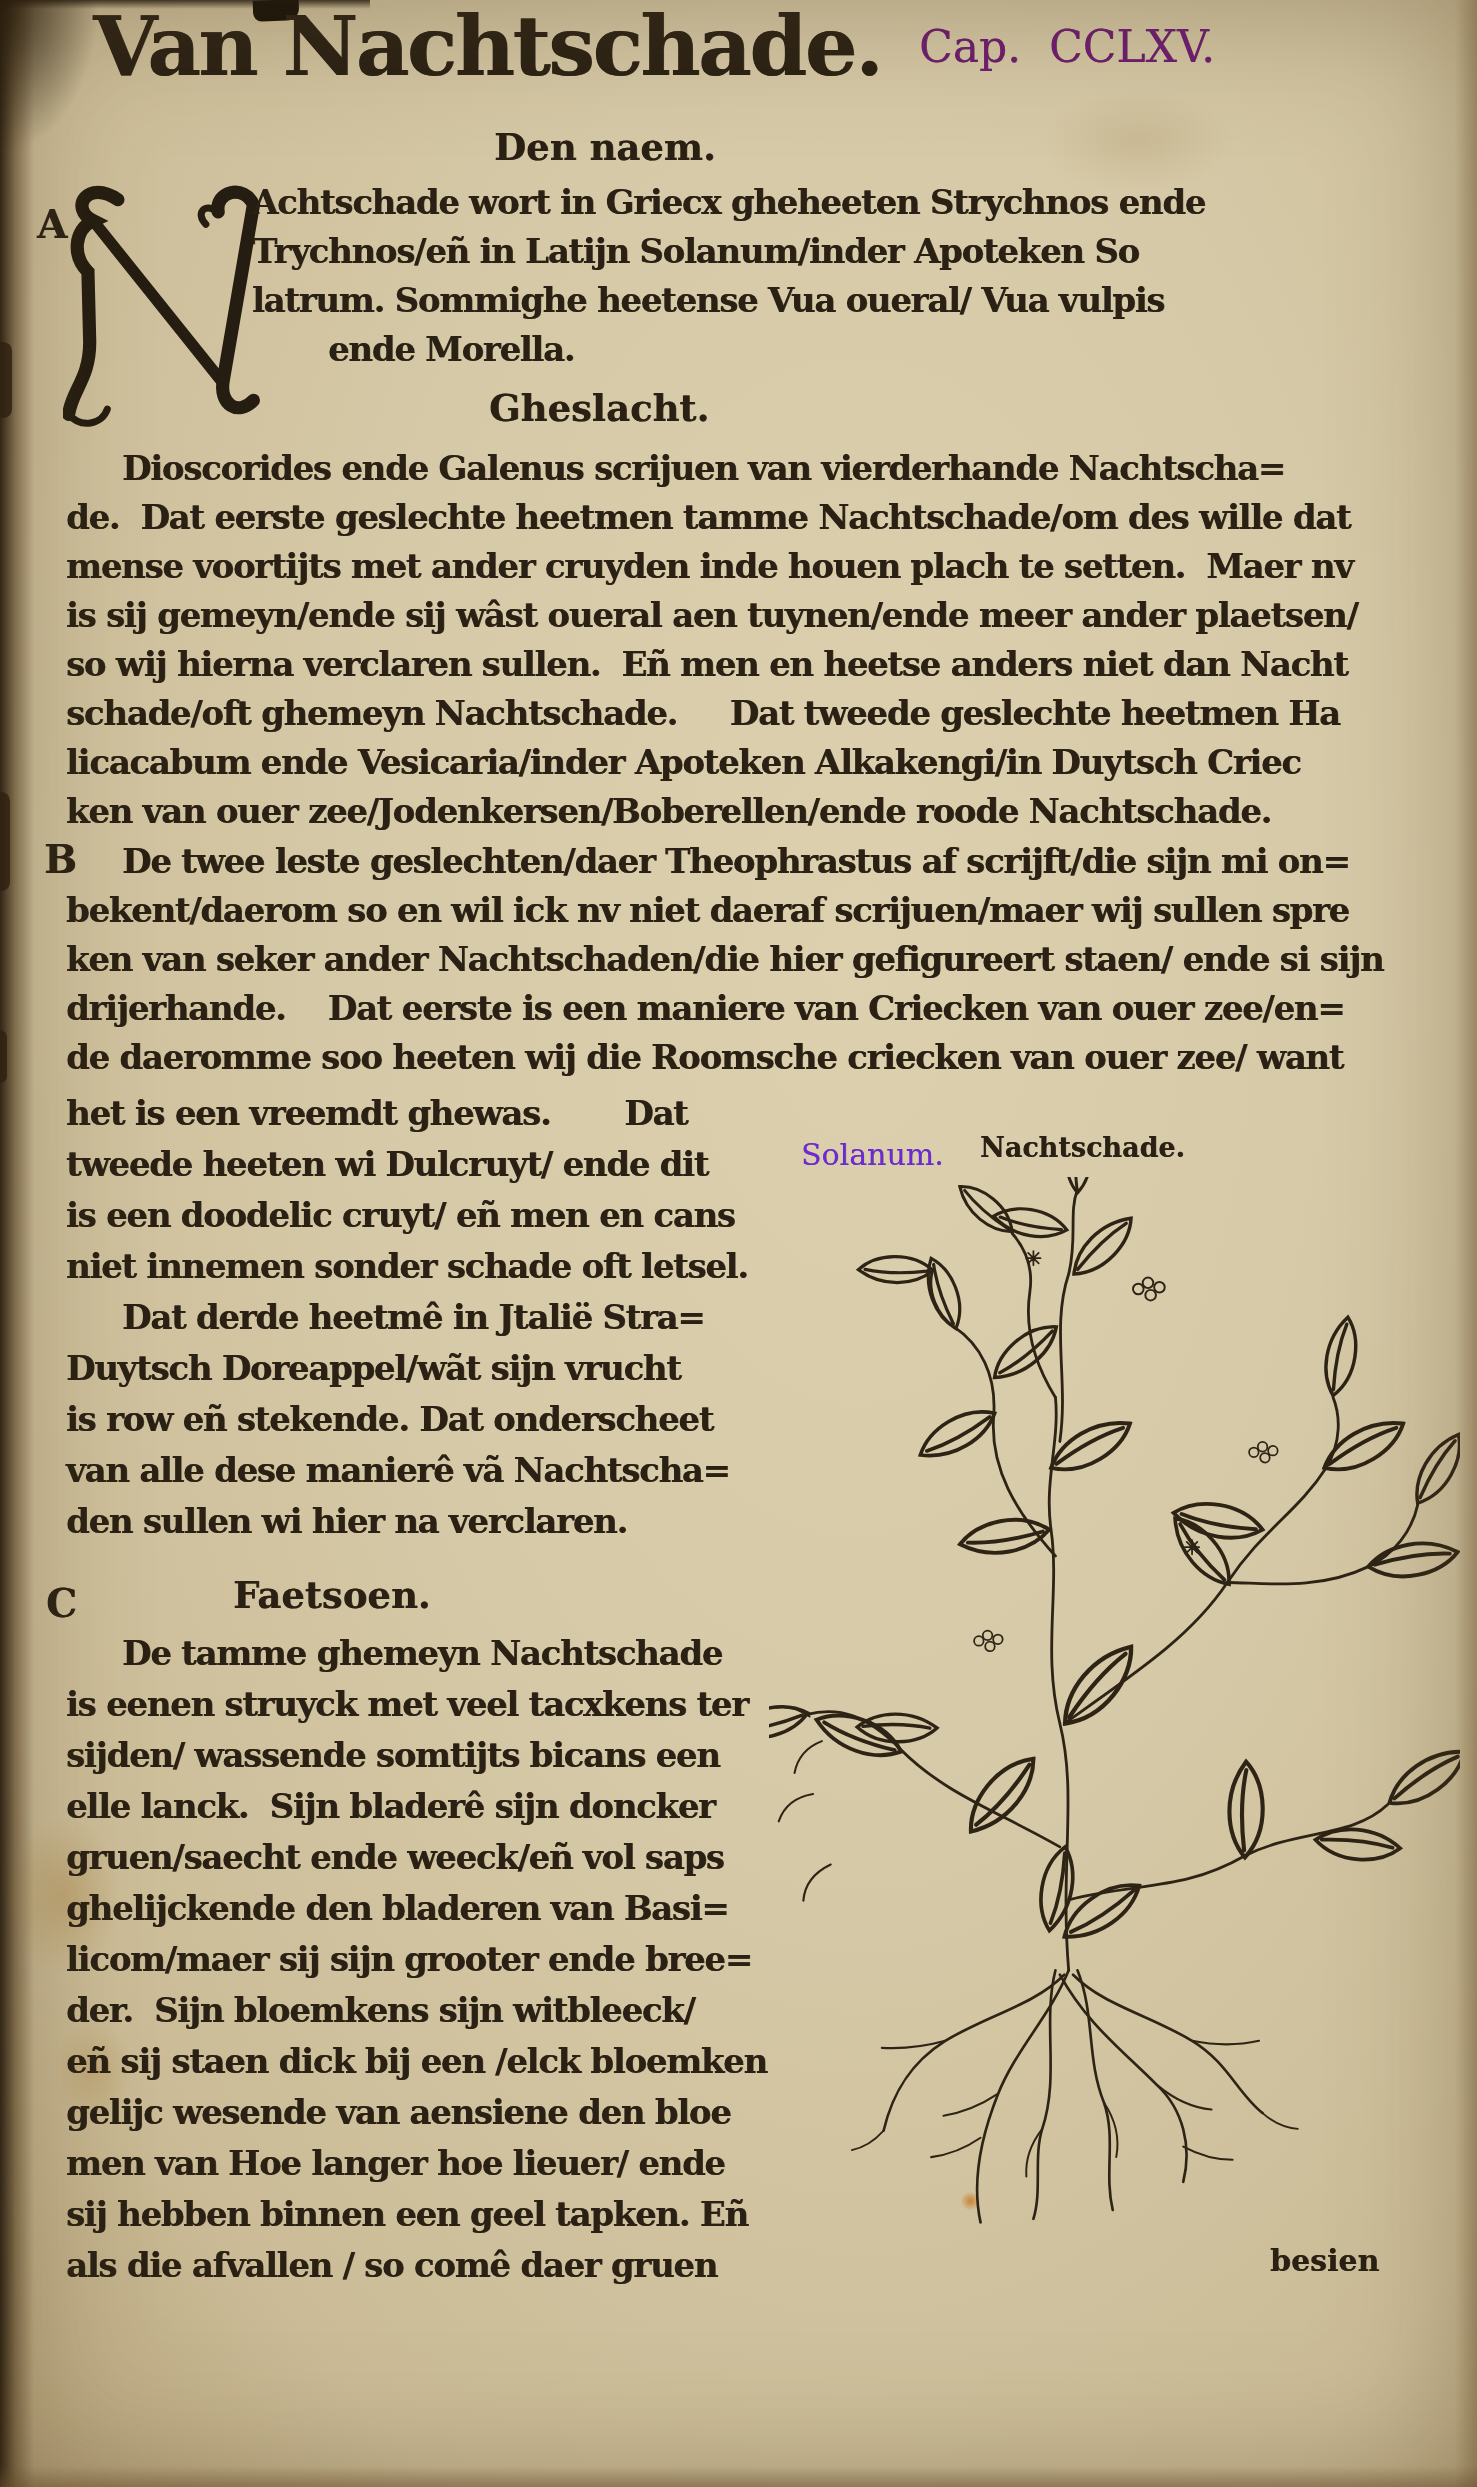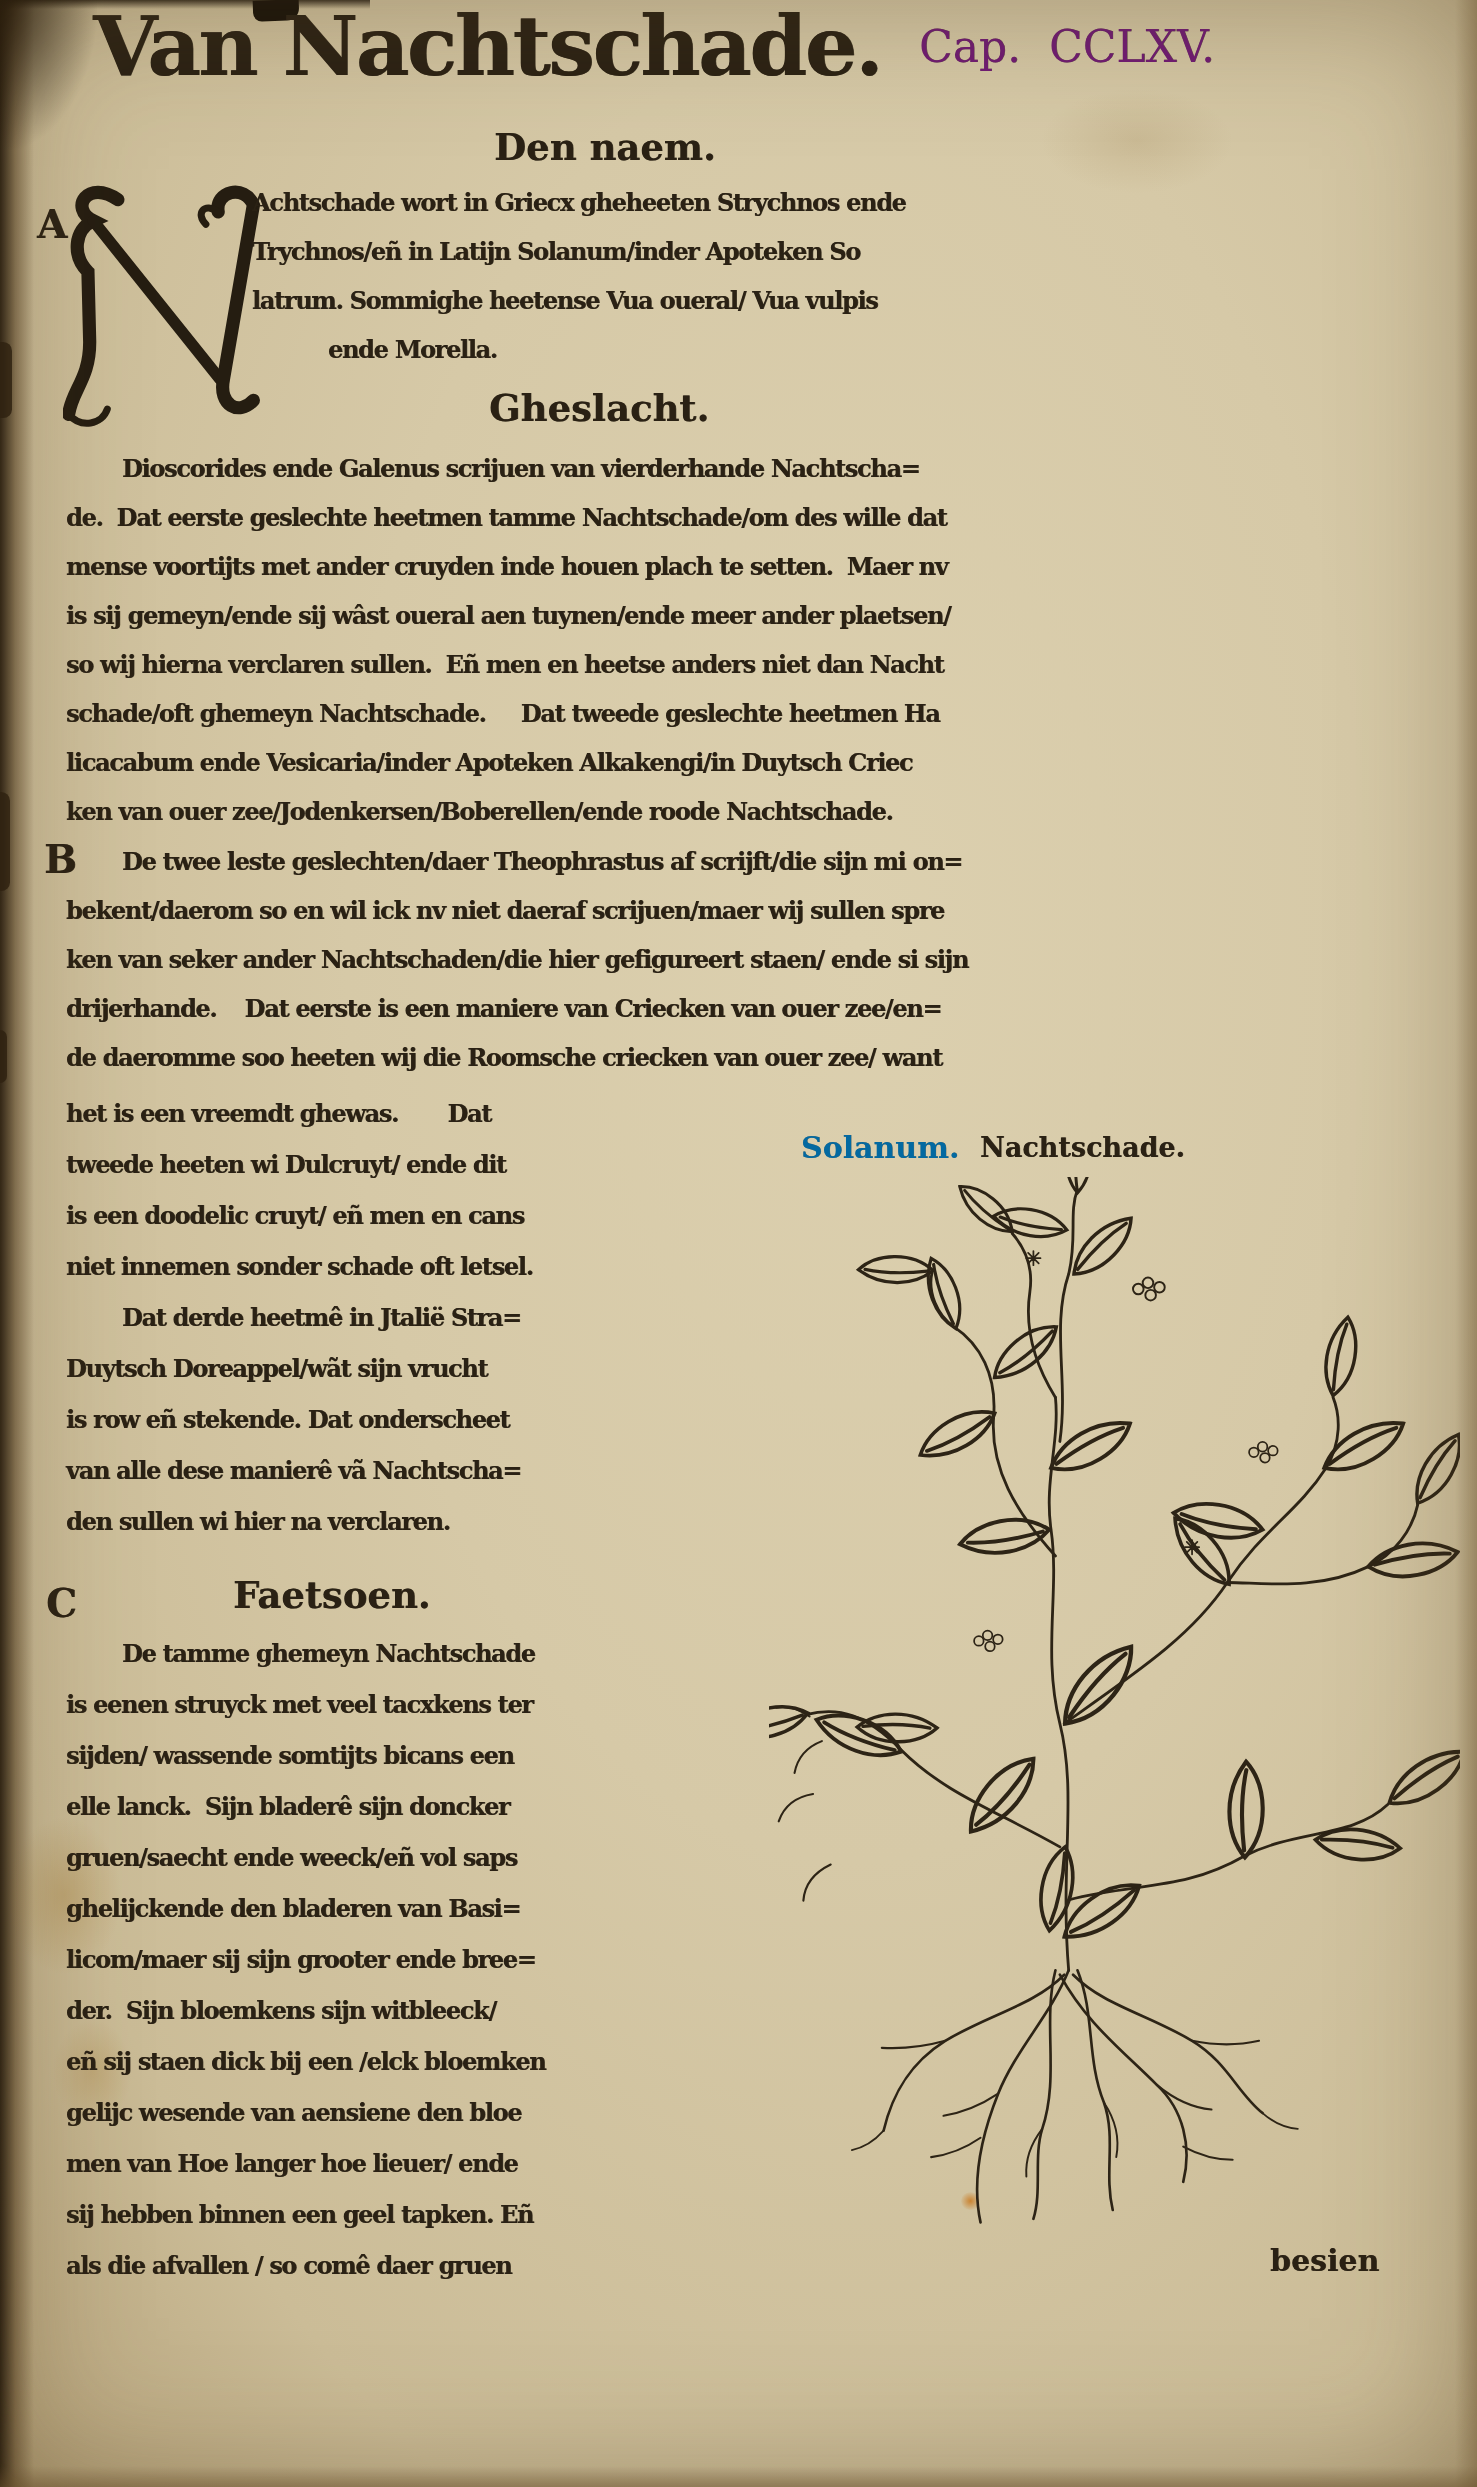--- a/index.html
+++ b/index.html
@@ -11,25 +11,25 @@
   }
   [data-interactable]{cursor:default;}
   .abs{position:absolute;}
   .pre{white-space:pre;}
   
   .ink{color:#2a2114;font-weight:bold;text-shadow:0.5px 0 0 rgba(42,33,20,.75);}
   .title{font-size:83px;letter-spacing:-2.6px;line-height:1;}
   .chapter{font-size:44px;font-weight:normal;text-shadow:0.4px 0 0 rgba(42,33,20,.6);color:#701a75;}
   .bhead{font-size:37px;}
   .mletter{font-size:39px;}
-  .body-txt{font-size:24px;letter-spacing:-1.3px;}
+  .body-txt{font-size:34px;letter-spacing:-1.3px;}
   .ln{height:49px;line-height:49px;white-space:pre;}
   .lncol{height:51px;line-height:51px;white-space:pre;}
   .ind{padding-left:56px;}
-  .caption-roman{font-size:30px;font-weight:bold;color:#0369a1;text-shadow:0.3px 0 0 rgba(48,39,26,.5);}
+  .caption-roman{font-size:30px;font-weight:normal;color:#6d28d9;text-shadow:0.3px 0 0 rgba(48,39,26,.5);margin-top:7px;}
   .caption-black{font-size:27px;}
   .catchword{font-size:30px;}
   .dropcap svg{display:block;}
   
   .gutter{left:0;top:0;width:34px;height:2487px;
     background:linear-gradient(90deg, rgba(28,19,8,.92), rgba(84,62,34,.55) 45%, rgba(84,62,34,0));}
   .corner-tl{left:0;top:0;width:97px;height:150px;
     background:radial-gradient(ellipse at 0 0, rgba(24,15,5,.9), rgba(24,15,5,0) 72%);}
   .top-edge{left:0;top:0;width:370px;height:8.8px;background:linear-gradient(180deg,rgba(25,17,7,.8),rgba(25,17,7,0));}
   .notch{left:253px;top:0;width:46px;height:21px;background:#171109;border-radius:0 0 12.3px 8.8px;transform:rotate(-2deg);}

